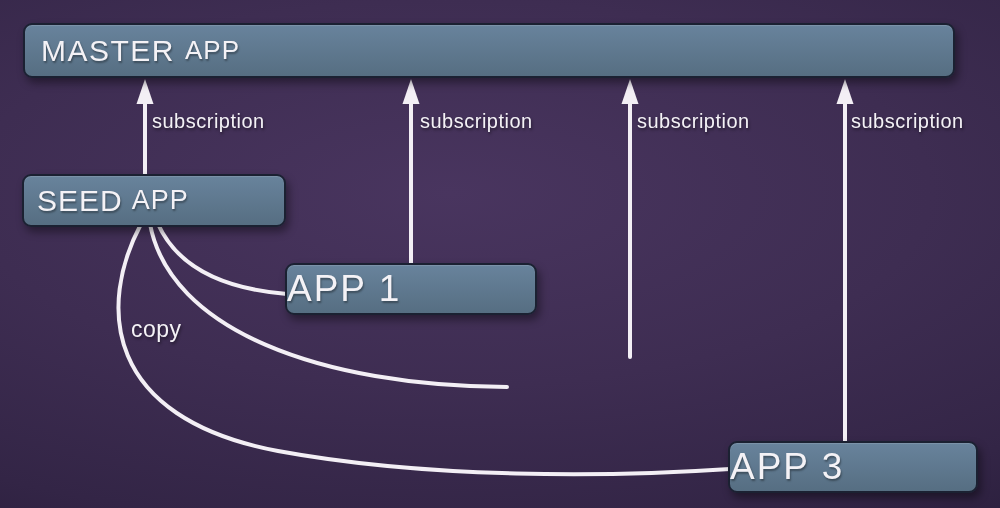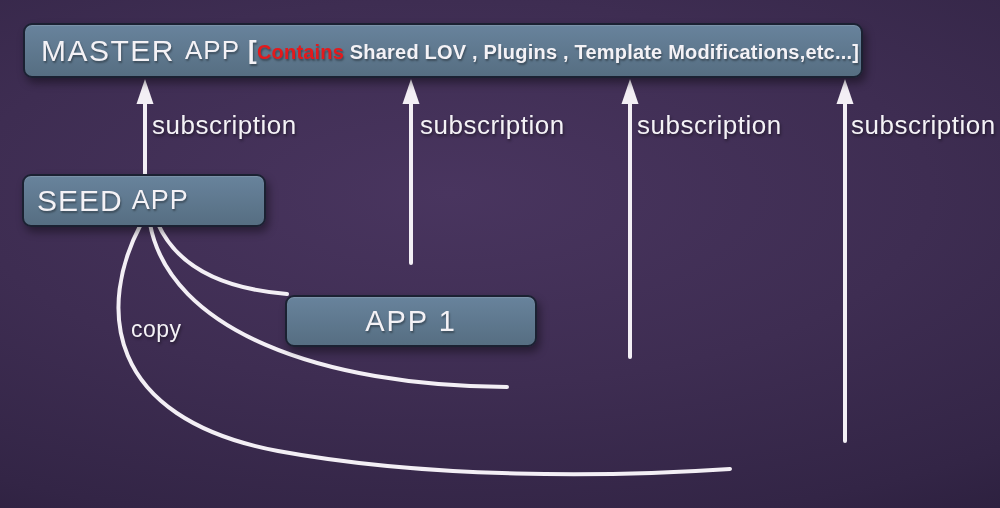--- a/index.html
+++ b/index.html
@@ -15,39 +15,39 @@
   svg.edges polygon { fill:var(--connector,#f3eff5); }
 
   .box {
     position:absolute; box-sizing:border-box;
     background:linear-gradient(180deg, var(--box-fill-top,#68839c) 0%, var(--box-fill-bottom,#566e82) 100%);
     border:2px solid var(--box-border,#1b2132); border-radius:9px;
     box-shadow: 3px 5px 9px rgba(0,0,0,.4), inset 0 1px 1px rgba(255,255,255,.14);
     color:var(--text-primary,#f4f2f6);
     display:flex; align-items:center; white-space:nowrap;
   }
-  .box.master { left:23px; top:23px; width:840px; height:55px; padding:0 16px; align-items:baseline; }
+  .box.master { left:23px; top:23px; width:932px; height:55px; padding:0 16px; align-items:baseline; }
   .box.master .w1 { font-size:30px; letter-spacing:1.5px; align-self:center; text-shadow:1px 2px 2px rgba(0,0,0,.35); }
   .box.master .w2 { font-size:26px; letter-spacing:1px; margin-left:10px; align-self:center; text-shadow:1px 2px 2px rgba(0,0,0,.35); }
   .box.master .bracket { font-weight:bold; font-size:20px; margin-left:8px; align-self:center; letter-spacing:.2px; text-shadow:1px 2px 2px rgba(0,0,0,.35); }
   .box.master .bracket .open { font-size:26px; font-weight:bold; }
   .box.master .bracket .red { color:var(--highlight-red,#e4191c); }
 
-  .box.seed { left:22px; top:174px; width:244px; height:53px; padding:0 13px; }
+  .box.seed { left:22px; top:174px; width:264px; height:53px; padding:0 13px; }
   .box.seed .w1 { font-size:30px; letter-spacing:1px; text-shadow:1px 2px 2px rgba(0,0,0,.35); }
   .box.seed .w2 { font-size:27px; margin-left:9px; letter-spacing:1px; text-shadow:1px 2px 2px rgba(0,0,0,.35); }
 
-  .box.appnode { justify-content:center; font-size:29px; letter-spacing:2px; text-shadow:1px 2px 2px rgba(0,0,0,.35);margin-top:32px; }
+  .box.appnode { font-size:37px; letter-spacing:2px; text-shadow:1px 2px 2px rgba(0,0,0,.35); }
   .box.app1 { left:285px; top:263px; width:252px; height:52px; }
   .box.app2 { left:505px; top:357px; width:253px; height:53px; }
   .box.app3 { left:728px; top:441px; width:250px; height:52px; }
 
   .edge-label {
     position:absolute; color:var(--text-primary,#f4f2f6);
-    font-size:26px; letter-spacing:.5px; text-shadow:1px 2px 3px rgba(0,0,0,.45);
+    font-size:20px; letter-spacing:.5px; text-shadow:1px 2px 3px rgba(0,0,0,.45);
     white-space:nowrap;
   }
   .sub1 { left:152px; top:110px; }
   .sub2 { left:420px; top:110px; }
   .sub3 { left:637px; top:110px; }
   .sub4 { left:851px; top:110px; }
   .copy { left:131px; top:316px; font-size:23px; }
 </style>
 </head>
 <body>
@@ -69,30 +69,32 @@
     <polygon points="845,79 836.5,104 853.5,104"></polygon>
 
     <path d="M158,224 C178,268 225,289 287,294"></path>
     <path d="M150,224 C170,330 320,386 507,387"></path>
     <path d="M141,224 C98,305 103,418 278,451 C430,479 610,477 730,469"></path>
   </svg>
 
   <div class="box master">
     <span class="w1">MASTER</span>
     <span class="w2">APP</span>
-    <span class="bracket"><span class="open">[</span><span class="red">Contains</span><span> Shared LOV , Plugins , Template Modifications,etc...]</span></span>
   </div>
 
   <div class="box seed">
     <span class="w1">SEED</span>
     <span class="w2">APP</span>
   </div>
 
   <div class="box appnode app1">
     <span>APP 1</span>
+  </div>
+  <div class="box appnode app3">
+    <span>APP 3</span>
   </div>
 
   <span class="edge-label sub1">subscription</span>
   <span class="edge-label sub2">subscription</span>
   <span class="edge-label sub3">subscription</span>
   <span class="edge-label sub4">subscription</span>
   <span class="edge-label copy">copy</span>
 
 </div>
 

